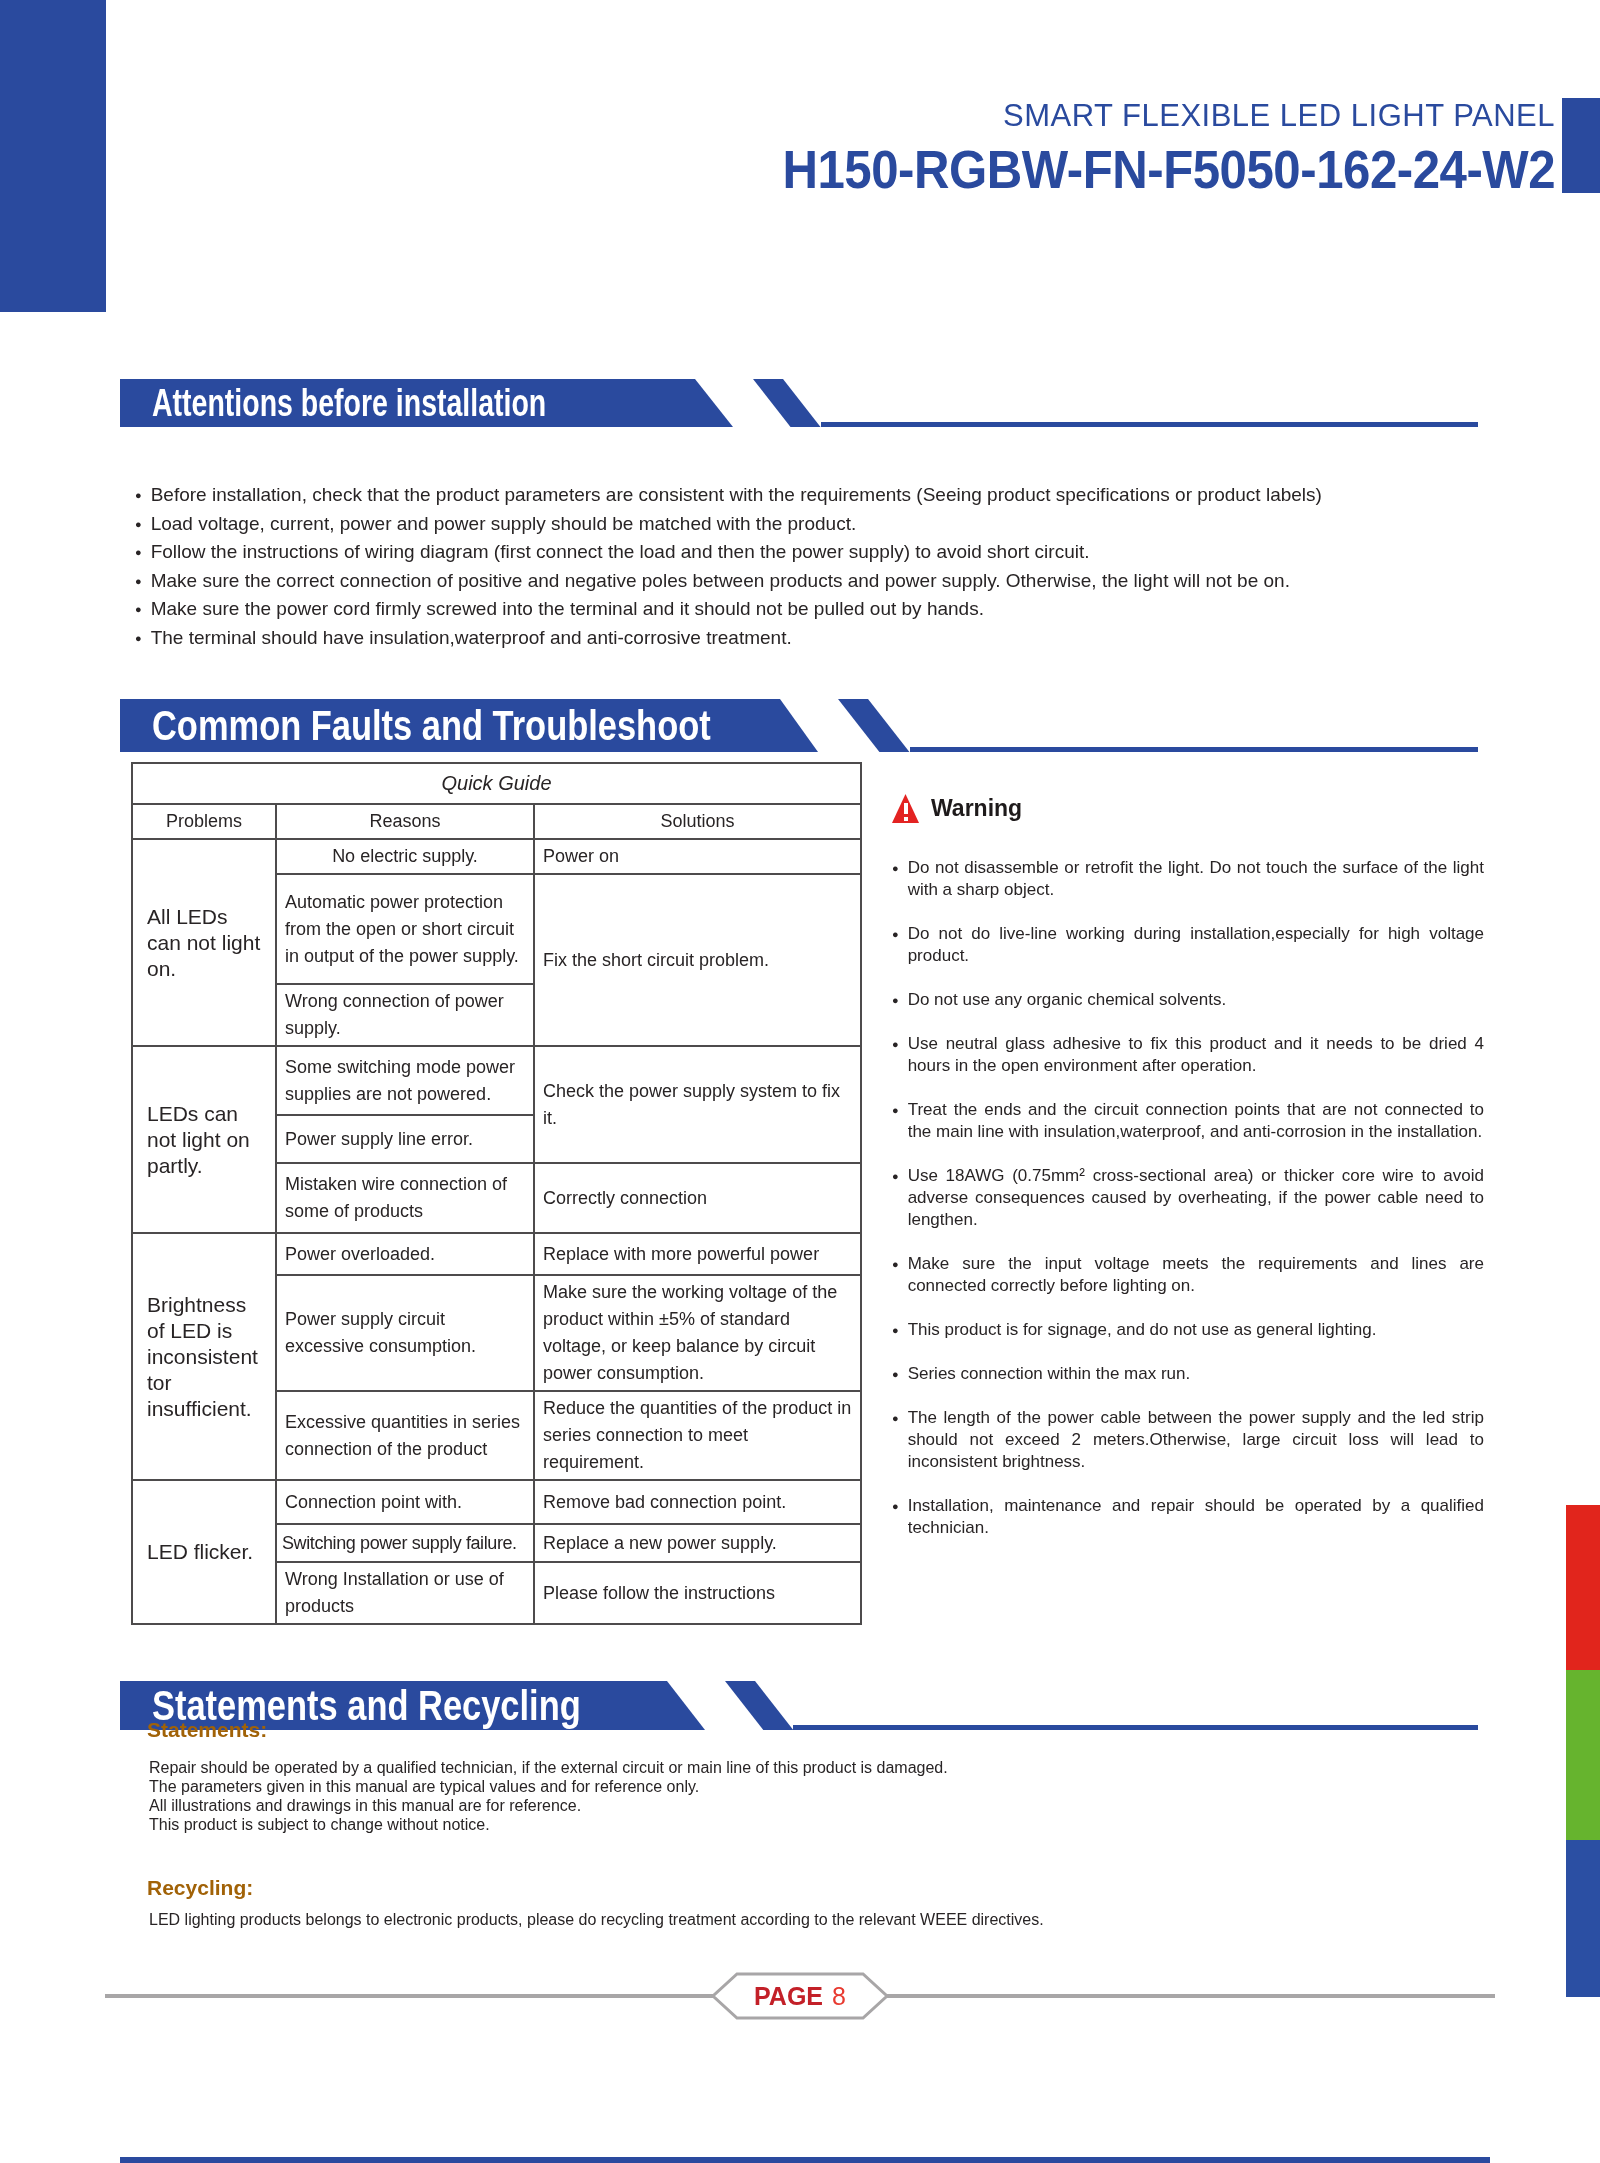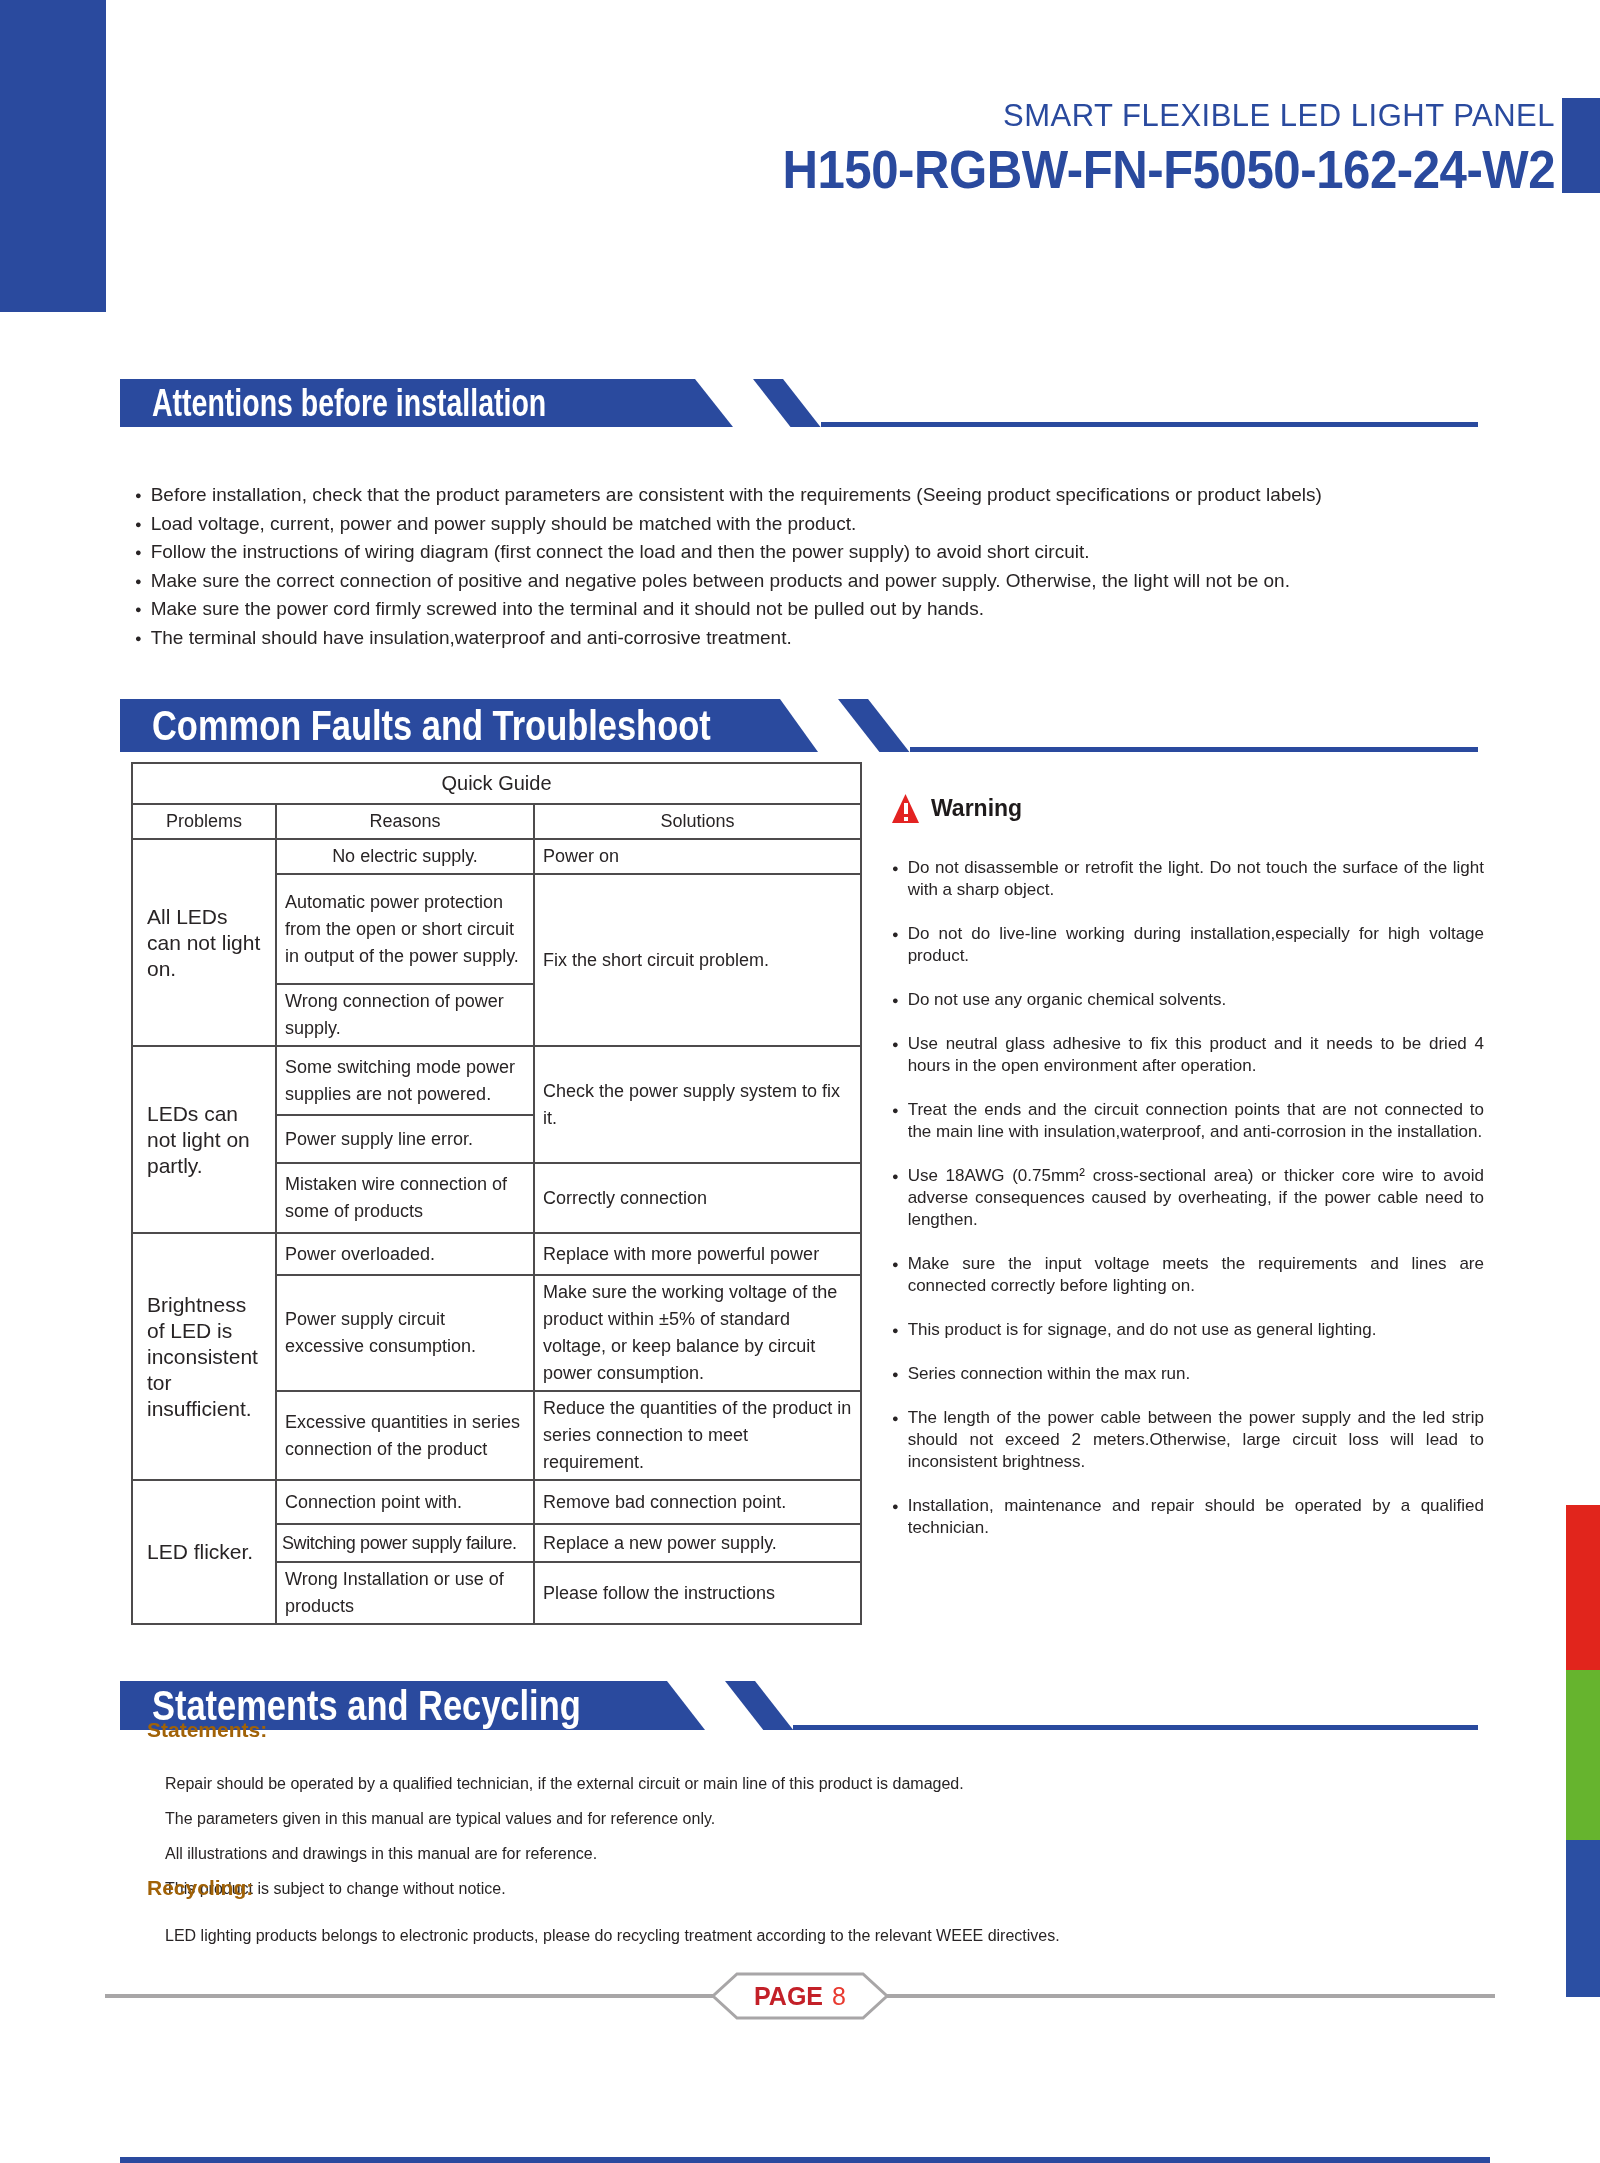--- a/index.html
+++ b/index.html
@@ -28,37 +28,37 @@
   
   .att { position:absolute; left:135px; top:482px; list-style:none; margin:0; padding:0; }
   .att li { display:flex; align-items:baseline; gap:9px; font-size:19px; line-height:26.5px; white-space:nowrap; }
   .dot { font-size:11px; flex:0 0 auto; position:relative; top:-2px; }
   
   table.qg { position:absolute; left:131px; top:762px; border-collapse:collapse; table-layout:fixed;
              font-size:18px; width:729px; }
   table.qg td { border:2px solid #4d4b4c; vertical-align:middle; padding:3px 8px; line-height:27px; }
   table.qg td.prob { padding-left:14px; font-size:21px; line-height:26px; }
   table.qg td.c { text-align:center; }
-  table.qg td.ttl { font-size:20px; text-align:center; }
+  table.qg td.ttl { font-size:20px; text-align:center;font-style:italic; }
   table.qg td.tight { letter-spacing:-.4px; padding-left:5px; padding-right:2px; }
   
   .warn { position:absolute; left:892px; top:794px; width:592px; }
   .warn-h { display:flex; align-items:center; gap:12px; font-size:23px; font-weight:bold; color:#1e1a1b; }
   .tri { position:relative; width:27px; height:29px; background:#e32322;
          clip-path:polygon(50% 0, 100% 100%, 0 100%); flex:0 0 auto; }
   .tri .bar { position:absolute; left:12px; top:9px; width:3.5px; height:11px; background:#ffffff; }
   .tri .pt  { position:absolute; left:12px; top:23px; width:3.5px; height:3.5px; background:#ffffff; }
   .warn-list { margin-top:34px; }
   .wi { display:flex; gap:9px; margin-bottom:22px; }
   .wi .dot { line-height:22px; top:0; }
   .wi p { margin:0; font-size:17px; line-height:22px; text-align:justify; }
   
   .slabel { position:absolute; left:147px; font-size:21px; font-weight:bold; color:#a16207; }
   .sbody { position:absolute; left:149px; margin:0; font-size:16px; line-height:19px; }
-  .sbody p { margin:16px; }
+  .sbody p { margin:0; }
   
   .fline { position:absolute; left:105px; top:1994px; width:1390px; height:4px; background:#a8a6a7; }
   .fhex { position:absolute; left:711px; top:1972px; width:178px; height:48px; }
   .fhex svg { position:absolute; inset:0; }
   .fhex .txt { position:absolute; inset:0; display:flex; align-items:center; justify-content:center; gap:9px;
                font-size:25px; }
   .fhex .lbl { font-weight:bold; color:#c32028; }
   .fhex .num { color:#e83a30; }
   
   .bar { position:absolute; left:1566px; width:34px; }

